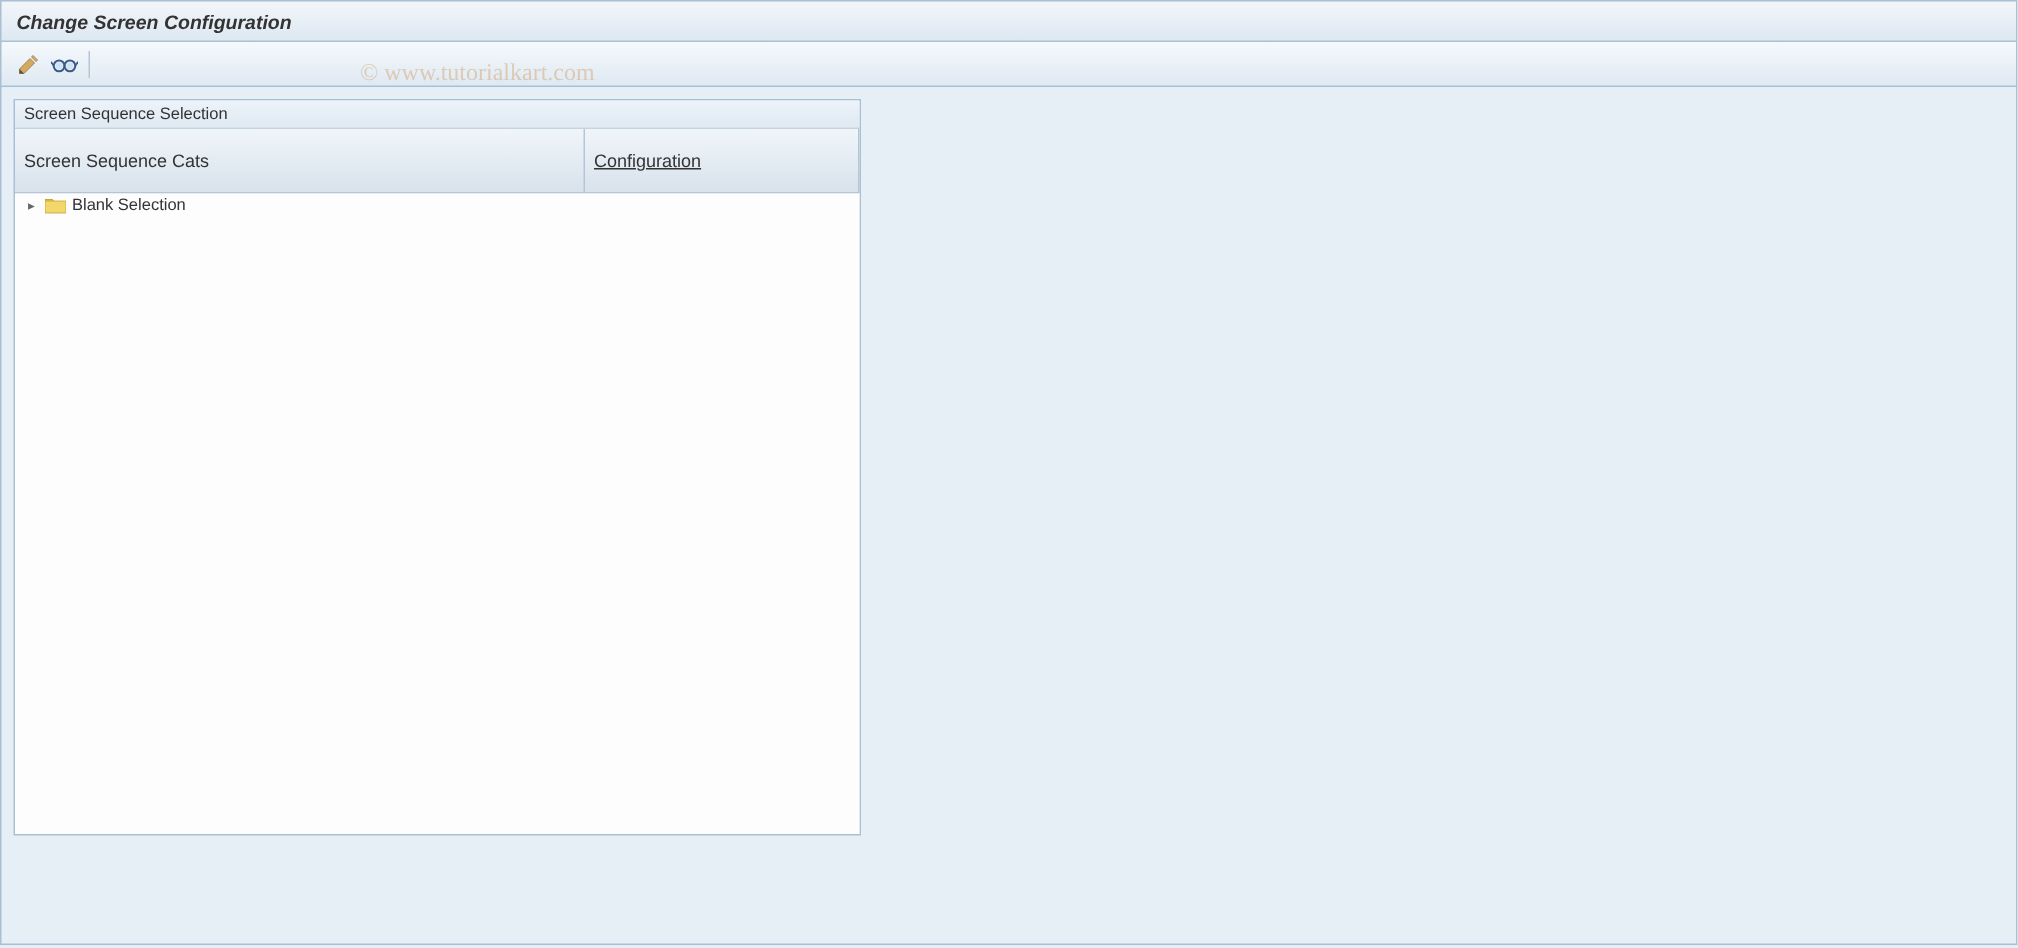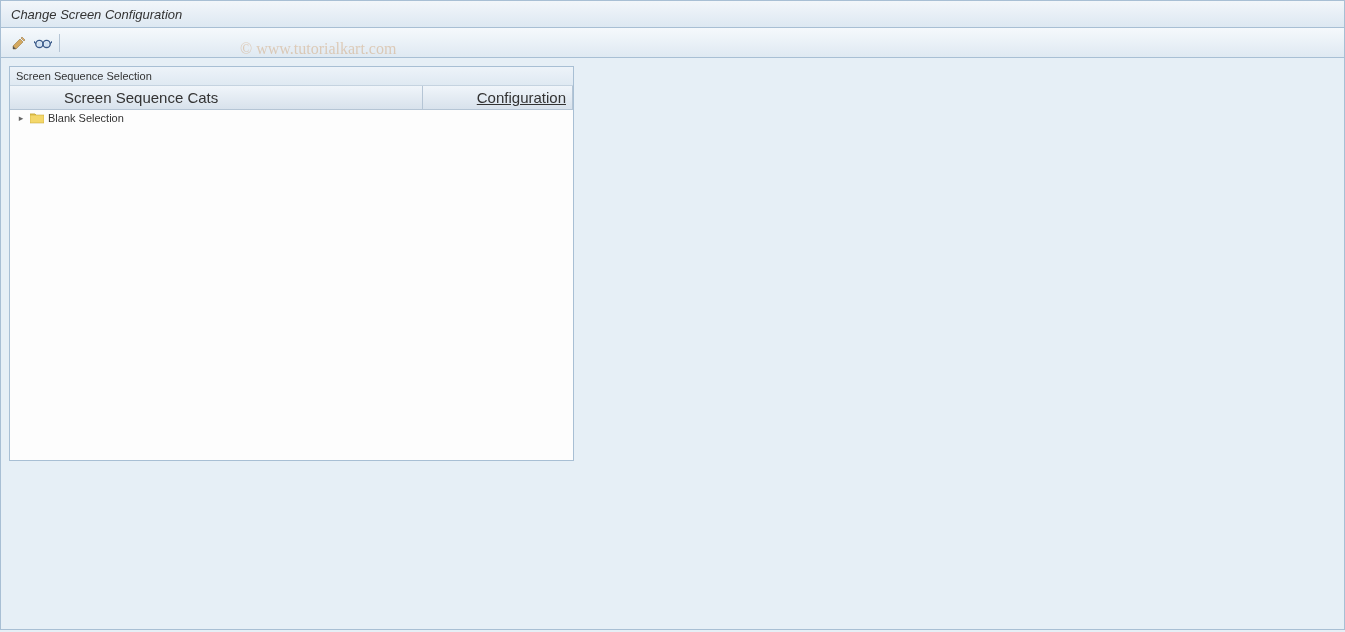--- a/index.html
+++ b/index.html
@@ -21,21 +21,21 @@
       border: 1px solid #a8bfd4;
       height: 28px;
       display: flex;
       align-items: center;
       padding-left: 10px;
       margin: 0;
     }
     .title-bar h1 {
       font-size: 13px;
       font-style: italic;
-      font-weight: normal;
+      font-weight: bold;
       color: #333;
     }
     .toolbar {
       background: linear-gradient(to bottom, #f5f9fc 0%, #dfe9f2 100%);
       border-left: 1px solid #a8bfd4;
       border-right: 1px solid #a8bfd4;
       border-bottom: 1px solid #a8bfd4;
       height: 30px;
       display: flex;
       align-items: center;
@@ -73,42 +73,41 @@
       border-left: 1px solid #a8bfd4;
       border-right: 1px solid #a8bfd4;
       border-bottom: 1px solid #a8bfd4;
       padding: 8px;
       height: 572px;
     }
     .panel {
       background: #edf3f9;
       border: 1px solid #a8bfd4;
       width: 565px;
-      height: 395px;
+      height: 491px;
       display: flex;
       flex-direction: column;
     }
     .panel-title {
       background: linear-gradient(to bottom, #edf3f9 0%, #dfe9f2 100%);
       padding: 3px 6px;
       font-size: 11px;
       color: #333;
       border-bottom: 1px solid #c5d3e0;
     }
     .table-header {
       display: flex;
       background: linear-gradient(to bottom, #f0f5fa 0%, #d8e2ec 100%);
       border-bottom: 1px solid #b5c5d5;
     }
     .table-header-cell {
-      padding: 3px 6px;
-      font-size: 15px;
+      padding: 14px 6px;
+      font-size: 12px;
       color: #333;
       border-right: 1px solid #b5c5d5;
-      margin-left: 48px;
     }
     .col-cats {
       width: 380px;
     }
     .col-config {
       flex: 1;
       text-decoration: underline;
     }
     .tree-body {
       flex: 1;

